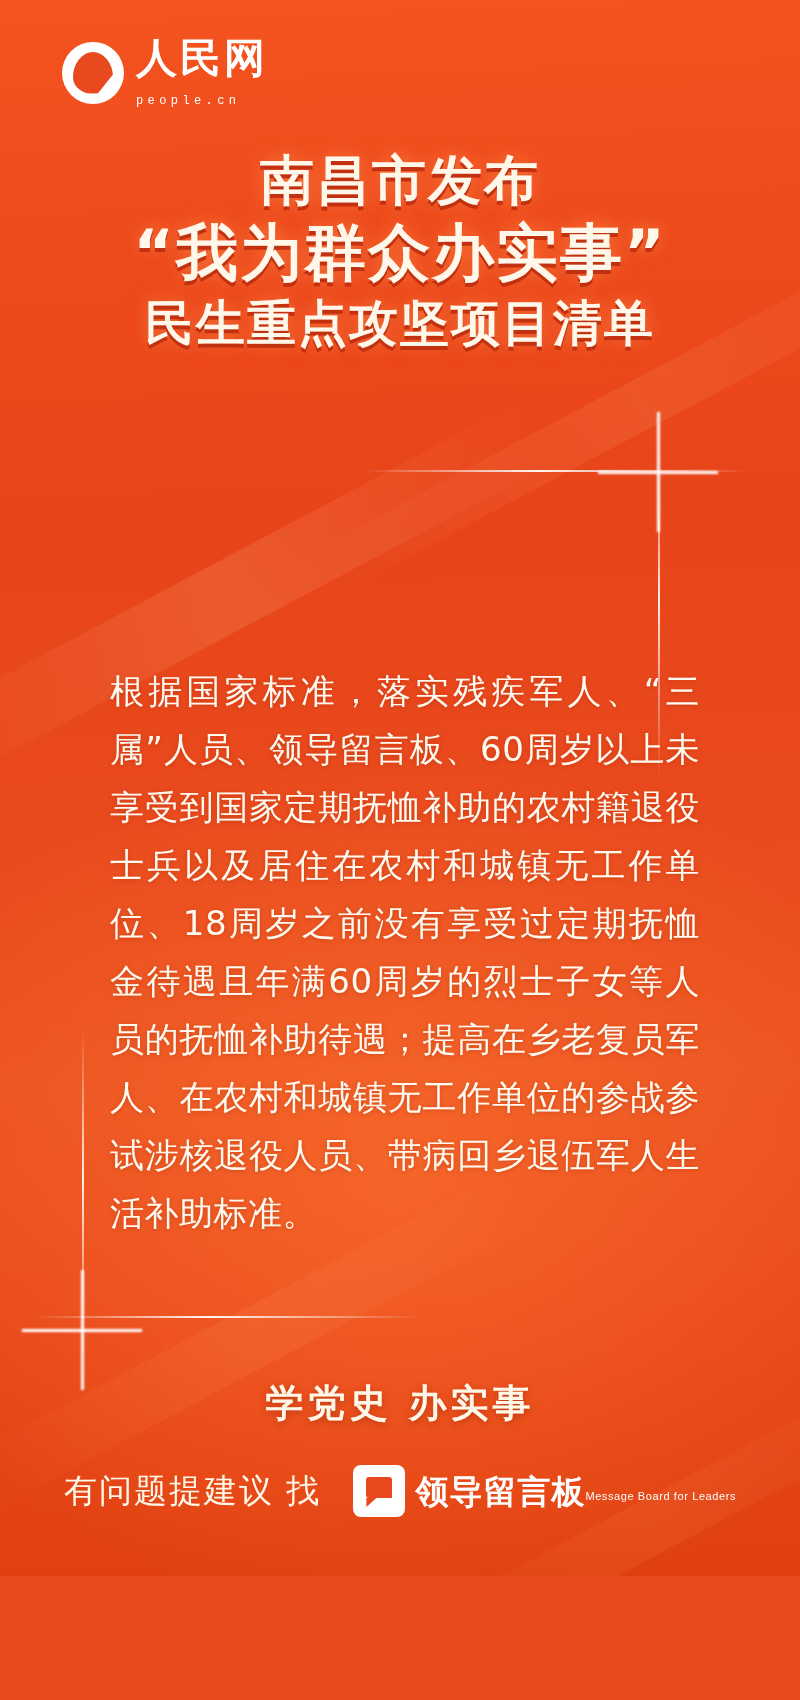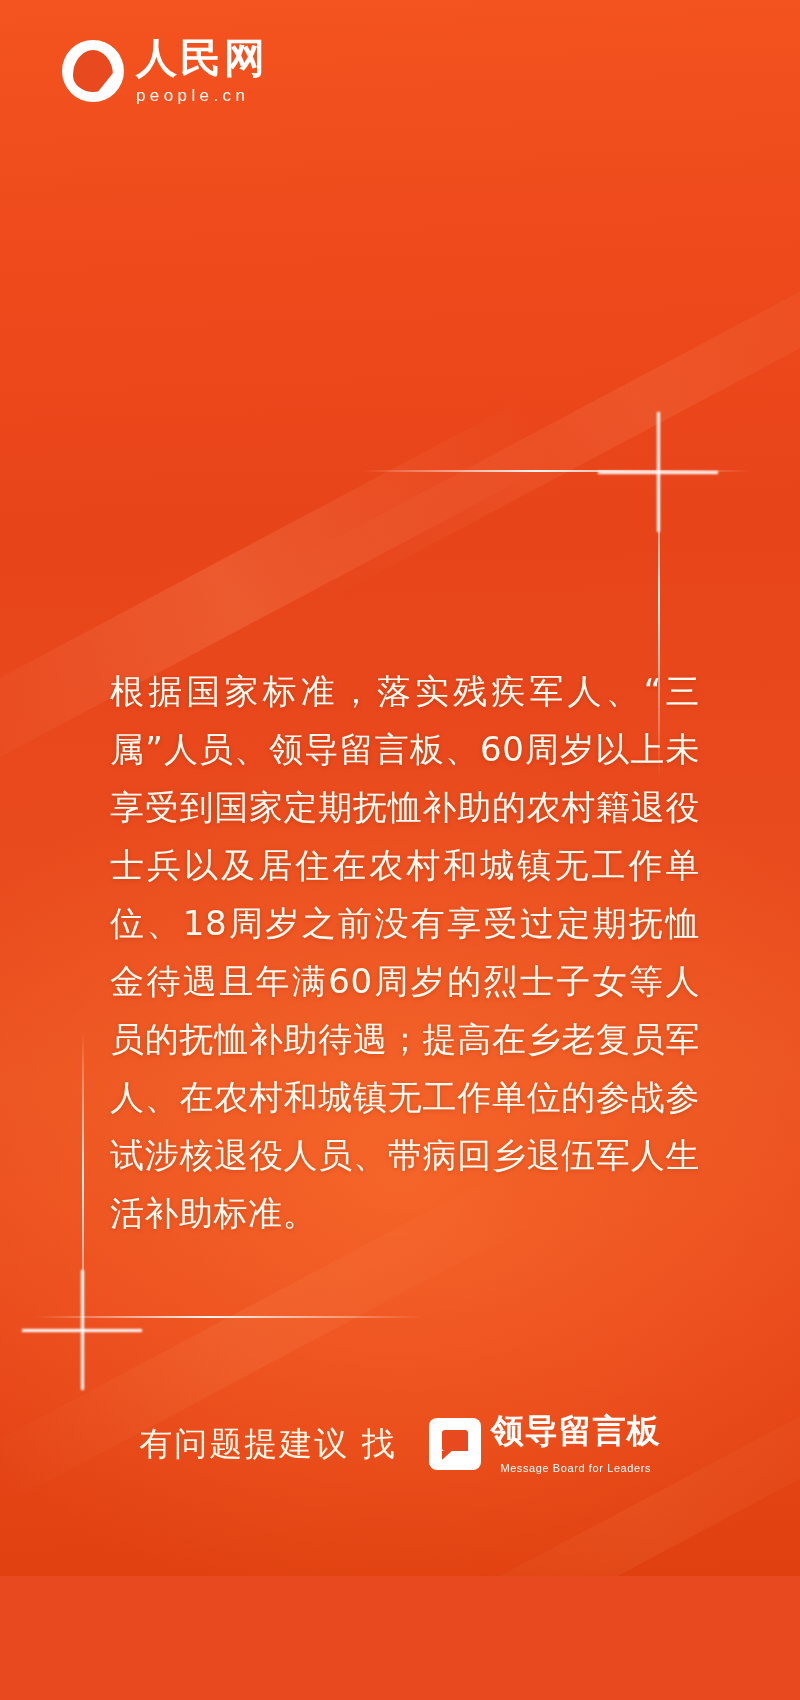--- a/index.html
+++ b/index.html
@@ -72,24 +72,24 @@
   }
   .logo-cn {
     color: #ffffff;
     font-size: 41px;
     font-weight: bold;
     letter-spacing: 3px;
     font-family: "DejaVu Sans", "Liberation Sans", sans-serif;
   }
   .logo-en {
     color: #ffffff;
-    font-size: 17px;
+    font-size: 12px;
     letter-spacing: 4.4px;
-    margin-top: 8px;
-    font-family: Liberation Sans, sans-serif;
+    margin-top: 16px;
+    font-family: Liberation Mono, monospace;
   }
 
   
   .headline {
     position: absolute;
     top: 148px;
     left: 0;
     width: 800px;
     text-align: center;
     font-family: "DejaVu Sans", "Liberation Sans", sans-serif;
@@ -246,21 +246,21 @@
     position: absolute;
     left: 13px;
     top: 33px;
     width: 10px;
     height: 9px;
     background: #e8491f;
     clip-path: polygon(0 0, 100% 0, 0 100%);
   }
   .brand-text {
     display: flex;
-    flex-direction: column;
+    flex-direction: row;
     line-height: 1;
   }
   .brand-cn {
     color: #ffffff;
     font-family: "DejaVu Sans", "Liberation Sans", sans-serif;
     font-weight: bold;
     font-size: 33px;
     letter-spacing: 1px;
   }
   .brand-en {
@@ -282,34 +282,40 @@
   <div class="bg-streak s4"></div>
 
   <div class="logo">
     <div class="logo-mark"></div>
     <div class="logo-text">
       <div class="logo-cn">人民网</div>
       <div class="logo-en">people.cn</div>
     </div>
   </div>
 
+  <div class="headline">
+    <div class="l1">南昌市发布</div>
+    <div class="l2">“我为群众办实事”</div>
+    <div class="l3">民生重点攻坚项目清单</div>
+  </div>
 
   <div class="card">
     <div class="glow-line gl-top"></div>
     <div class="glow-line v gl-right"></div>
     <div class="glow-line v gl-left"></div>
     <div class="glow-line gl-bottom"></div>
     <div class="spark sp1"></div>
     <div class="spark sp2"></div>
 
 
     <div class="item-body">根据国家标准，落实残疾军人、“三属”人员、领导留言板、60周岁以上未享受到国家定期抚恤补助的农村籍退役士兵以及居住在农村和城镇无工作单位、18周岁之前没有享受过定期抚恤金待遇且年满60周岁的烈士子女等人员的抚恤补助待遇；提高在乡老复员军人、在农村和城镇无工作单位的参战参试涉核退役人员、带病回乡退伍军人生活补助标准。</div>
   </div>
 
   <div class="footer">
+    <div class="footer-slogan">学党史  办实事</div>
     <div class="footer-row">
       <div class="footer-ask">有问题提建议  找</div>
       <div class="brand">
         <div class="brand-mark"></div>
         <div class="brand-text">
           <div class="brand-cn">领导留言板</div>
           <div class="brand-en">Message  Board  for  Leaders</div>
         </div>
       </div>
     </div>

